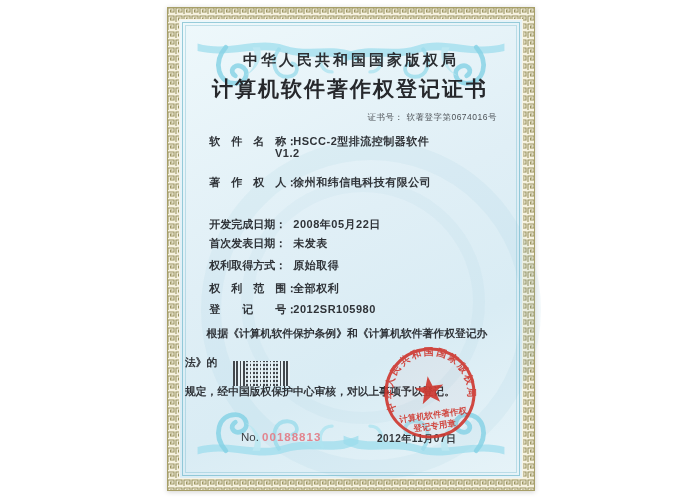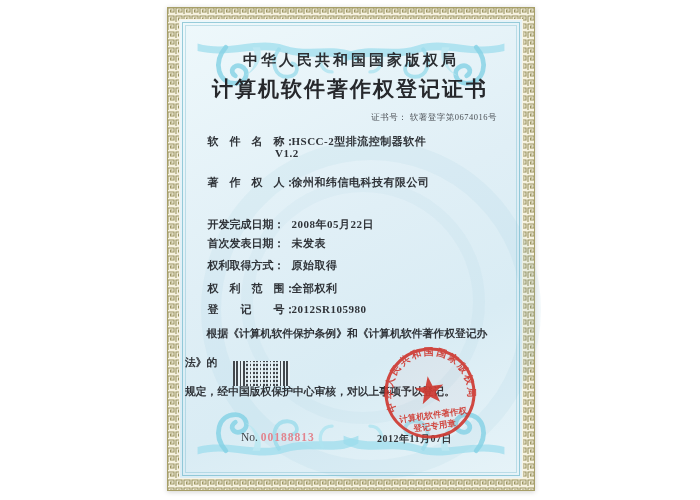--- a/index.html
+++ b/index.html
@@ -1,17 +1,17 @@
 <!DOCTYPE html>
 <html><head>
 <meta charset="utf-8">
 <style>
   html,body{margin:0;padding:0;}
   .page{position:relative;width:568px;height:500px;background:#ffffff;overflow:hidden;
-        font-family:Liberation Serif, serif;}
+        font-family:Liberation Sans, sans-serif;}
   .cert{position:absolute;left:167px;top:7px;width:368px;height:484px;background:#f7f4e6;
         box-shadow:0 1px 5px rgba(0,0,0,.18);}
   .frame{position:absolute;left:0;top:0;}
   .inner{position:absolute;left:13px;top:13px;right:13px;bottom:13px;
          background:linear-gradient(155deg,#eef8fb 0%,#e0eff6 45%,#d9ecf4 70%,#e6f3f8 100%);}
   .iline1{position:absolute;left:2px;top:2px;right:2px;bottom:2px;border:1px solid rgba(105,180,200,.65);pointer-events:none;}
   .iline2{position:absolute;left:5px;top:5px;right:5px;bottom:5px;border:1px solid rgba(105,180,200,.35);pointer-events:none;}
   .wm1{position:absolute;left:50%;top:120px;width:300px;height:300px;margin-left:-150px;border-radius:50%;
        border:20px solid rgba(140,195,215,.10);}
   .wm2{position:absolute;left:50%;top:160px;width:220px;height:220px;margin-left:-110px;border-radius:50%;

